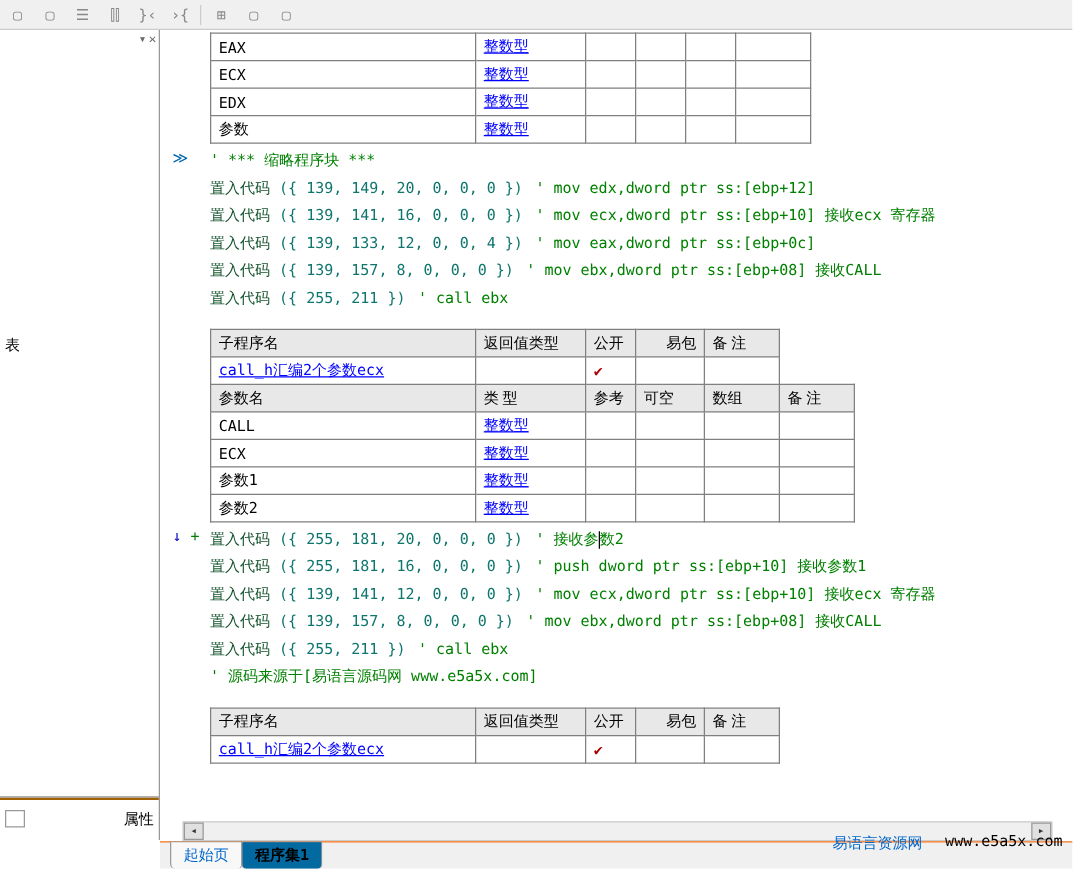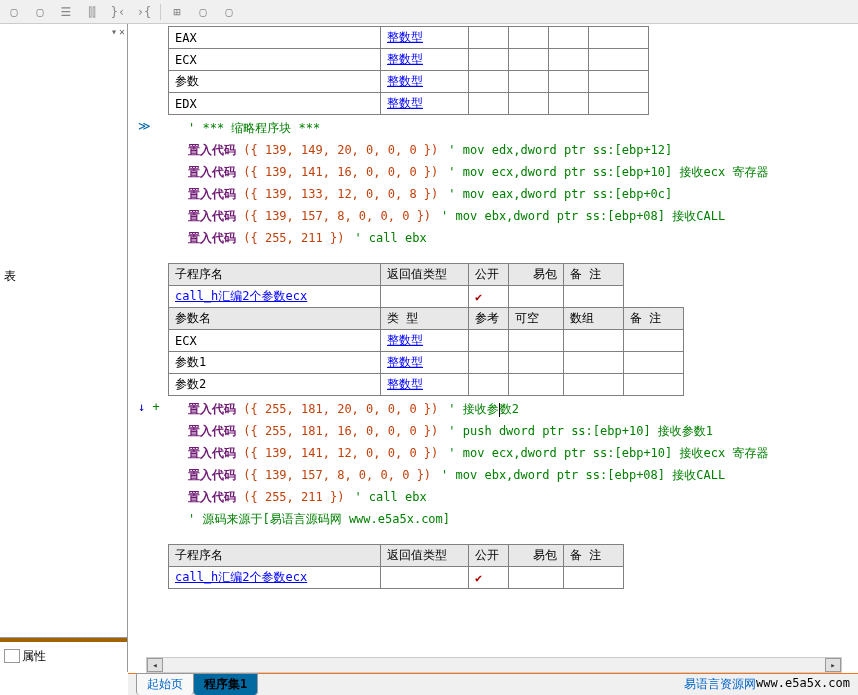--- a/index.html
+++ b/index.html
@@ -6,47 +6,47 @@
 body { font-family: "SimSun", "宋体", monospace; font-size: 12px; background: #fff; overflow: hidden; width: 858px; height: 695px; position: relative; }
 .toolbar { height: 24px; background: #f0f0f0; border-bottom: 1px solid #ccc; display: flex; align-items: center; padding: 0 4px; gap: 6px; }
 .tb-btn { width: 20px; height: 18px; display: inline-flex; align-items: center; justify-content: center; color: #888; }
 .tb-sep { width: 1px; height: 16px; background: #ccc; }
 .main { display: flex; height: 648px; }
 .left-panel { width: 128px; border-right: 1px solid #999; background: #fff; position: relative; }
 .left-top { height: 614px; border-bottom: 1px solid #999; position: relative; }
 .left-close { position: absolute; top: 2px; right: 10px; font-size: 10px; color: #666; }
 .left-x { position: absolute; top: 2px; right: 2px; font-size: 10px; color: #666; }
 .left-char { position: absolute; top: 244px; left: 4px; }
-.left-bottom { height: 32px; display: flex; align-items: center; padding: 2px 4px; gap: 2px; border-top: 4px solid #a16207; }
+.left-bottom { height: 32px; display: flex; align-items: center; padding: 2px 4px; gap: 2px; border-top: 2px solid #a16207; justify-content: space-between; }
 .prop-icon { width: 16px; height: 14px; border: 1px solid #999; }
 .prop-label { font-size: 12px; }
 .content { flex: 1; overflow: auto; padding: 2px 0 0 4px; position: relative; }
 .code-area { margin-left: 36px; }
 .tbl { border-collapse: collapse; margin-bottom: 2px; }
 .tbl td, .tbl th { border: 1px solid #808080; padding: 2px 6px; text-align: left; font-weight: normal; background: #fff; height: 22px; white-space: nowrap; }
-.tbl th { background: #e8e8e8; }
+.tbl th { background: #e8e8e8; font-family: Liberation Serif, serif; }
 .tbl .w-name { width: 170px; }
 .tbl .w-type { width: 88px; }
 .tbl .w-pub { width: 40px; }
 .tbl .w-sm { width: 40px; padding-left: 24px; }
 .tbl .w-note { width: 60px; }
 .tbl .w-name2 { width: 212px; }
 .link-blue { color: #0000ff; text-decoration: underline; margin-top: 24px; }
-.code-line { padding: 2px 0; font-family: "SimSun", monospace; white-space: nowrap; line-height: 18px; margin-left: 20px; }
-.kw-red { color: #701a75; font-weight: bold; }
-.txt-black { color: #c2410c; }
+.code-line { padding: 2px 0; font-family: "SimSun", monospace; white-space: nowrap; line-height: 18px; }
+.kw-red { color: #14532d; font-weight: normal; }
+.txt-black { color: #0f766e; }
 .txt-green { color: #008000; }
 .checkmark { color: #aa0000; font-weight: bold; text-align: center; }
 .gutter-arrow { color: #0000cc; }
 .gutter-plus { color: #008000; }
 .bottom-tabs { position: absolute; bottom: 0; left: 128px; right: 0; height: 22px; background: #f0f0f0; border-top: 1px solid #f97316; display: flex; align-items: flex-end; padding-left: 8px; }
 .btab { padding: 2px 10px; border: 1px solid #999; border-bottom: none; background: #f8f8f8; margin-right: -1px; font-size: 12px; border-radius: 0 0 4px 4px; }
 .btab.start { color: #0066cc; }
 .btab.active { background: #0369a1; font-weight: bold; }
-.footer { position: absolute; bottom: 2px; right: 8px; font-size: 12px; display: flex; }
+.footer { position: absolute; bottom: 12px; right: 8px; font-size: 12px; display: flex; gap: 18px; }
 .footer .cn { color: #0066cc; }
 .scrollbar-h { position: absolute; bottom: 22px; left: 146px; right: 16px; height: 16px; background: #f0f0f0; border: 1px solid #ccc; display: flex; }
 .sb-btn { width: 16px; height: 14px; background: #e0e0e0; border: 1px solid #999; display: flex; align-items: center; justify-content: center; font-size: 9px; color: #333; }
 .sb-track { flex: 1; }
 .cursor-line { display: inline-block; width: 1px; height: 14px; background: #000; vertical-align: middle; }
 .lpad { display:inline-block; width: 10px; }
 </style>
 </head>
 <body>
 
@@ -91,46 +91,46 @@
             </tr>
             <tr>
               <td class="w-name2">ECX</td>
               <td class="w-type"><span class="link-blue">整数型</span></td>
               <td class="w-pub"></td>
               <td class="w-sm"></td>
               <td class="w-sm"></td>
               <td class="w-note"></td>
             </tr>
             <tr>
+              <td class="w-name2">EDX</td>
+              <td class="w-type"><span class="link-blue">整数型</span></td>
+              <td class="w-pub"></td>
+              <td class="w-sm"></td>
+              <td class="w-sm"></td>
+              <td class="w-note"></td>
+            </tr>
+            <tr>
               <td class="w-name2">参数</td>
-              <td class="w-type"><span class="link-blue">整数型</span></td>
-              <td class="w-pub"></td>
-              <td class="w-sm"></td>
-              <td class="w-sm"></td>
-              <td class="w-note"></td>
-            </tr>
-            <tr>
-              <td class="w-name2">EDX</td>
               <td class="w-type"><span class="link-blue">整数型</span></td>
               <td class="w-pub"></td>
               <td class="w-sm"></td>
               <td class="w-sm"></td>
               <td class="w-note"></td>
             </tr>
           </tbody>
       </table>
 
       <div style="position:relative">
           <span style="position:absolute;left:-30px;color:#0066aa;font-size:12px;top:2px">≫</span>
       <div class="code-line txt-green">' *** 缩略程序块 ***</div>
         </div>
       <div id="blk1">
           <div class="code-line"><span class="kw-red">置入代码</span> <span class="txt-black">({ 139, 149, 20, 0, 0, 0 })</span><span class="lpad"></span><span class="txt-green">' mov edx,dword ptr ss:[ebp+12]</span></div>
           <div class="code-line"><span class="kw-red">置入代码</span> <span class="txt-black">({ 139, 141, 16, 0, 0, 0 })</span><span class="lpad"></span><span class="txt-green">' mov ecx,dword ptr ss:[ebp+10] 接收ecx 寄存器</span></div>
-          <div class="code-line"><span class="kw-red">置入代码</span> <span class="txt-black">({ 139, 133, 12, 0, 0, 8 })</span><span class="lpad"></span><span class="txt-green">' mov eax,dword ptr ss:[ebp+0c]</span></div>
+          <div class="code-line"><span class="kw-red">置入代码</span> <span class="txt-black">({ 139, 133, 12, 0, 0, 4 })</span><span class="lpad"></span><span class="txt-green">' mov eax,dword ptr ss:[ebp+0c]</span></div>
           <div class="code-line"><span class="kw-red">置入代码</span> <span class="txt-black">({ 139, 157, 8, 0, 0, 0 })</span><span class="lpad"></span><span class="txt-green">' mov ebx,dword ptr ss:[ebp+08] 接收CALL</span></div>
           <div class="code-line"><span class="kw-red">置入代码</span> <span class="txt-black">({ 255, 211 })</span><span class="lpad"></span><span class="txt-green">' call ebx</span></div>
         </div>
 
       <br>
       <table class="tbl">
         <tbody>
             <tr>
               <th class="w-name2">子程序名</th>
               <th class="w-type">返回值类型</th>
@@ -148,20 +148,28 @@
         <tr>
               <th>参数名</th>
               <th>类 型</th>
               <th>参考</th>
               <th>可空</th>
               <th>数组</th>
               <th>备 注</th>
             </tr>
         </tbody>
           <tbody id="t2body">
+            <tr>
+              <td class="w-name">CALL</td>
+              <td class="w-type"><span class="link-blue">整数型</span></td>
+              <td class="w-pub"></td>
+              <td class="w-sm"></td>
+              <td class="w-sm"></td>
+              <td class="w-note"></td>
+            </tr>
             <tr>
               <td class="w-name">ECX</td>
               <td class="w-type"><span class="link-blue">整数型</span></td>
               <td class="w-pub"></td>
               <td class="w-sm"></td>
               <td class="w-sm"></td>
               <td class="w-note"></td>
             </tr>
             <tr>
               <td class="w-name">参数1</td>

